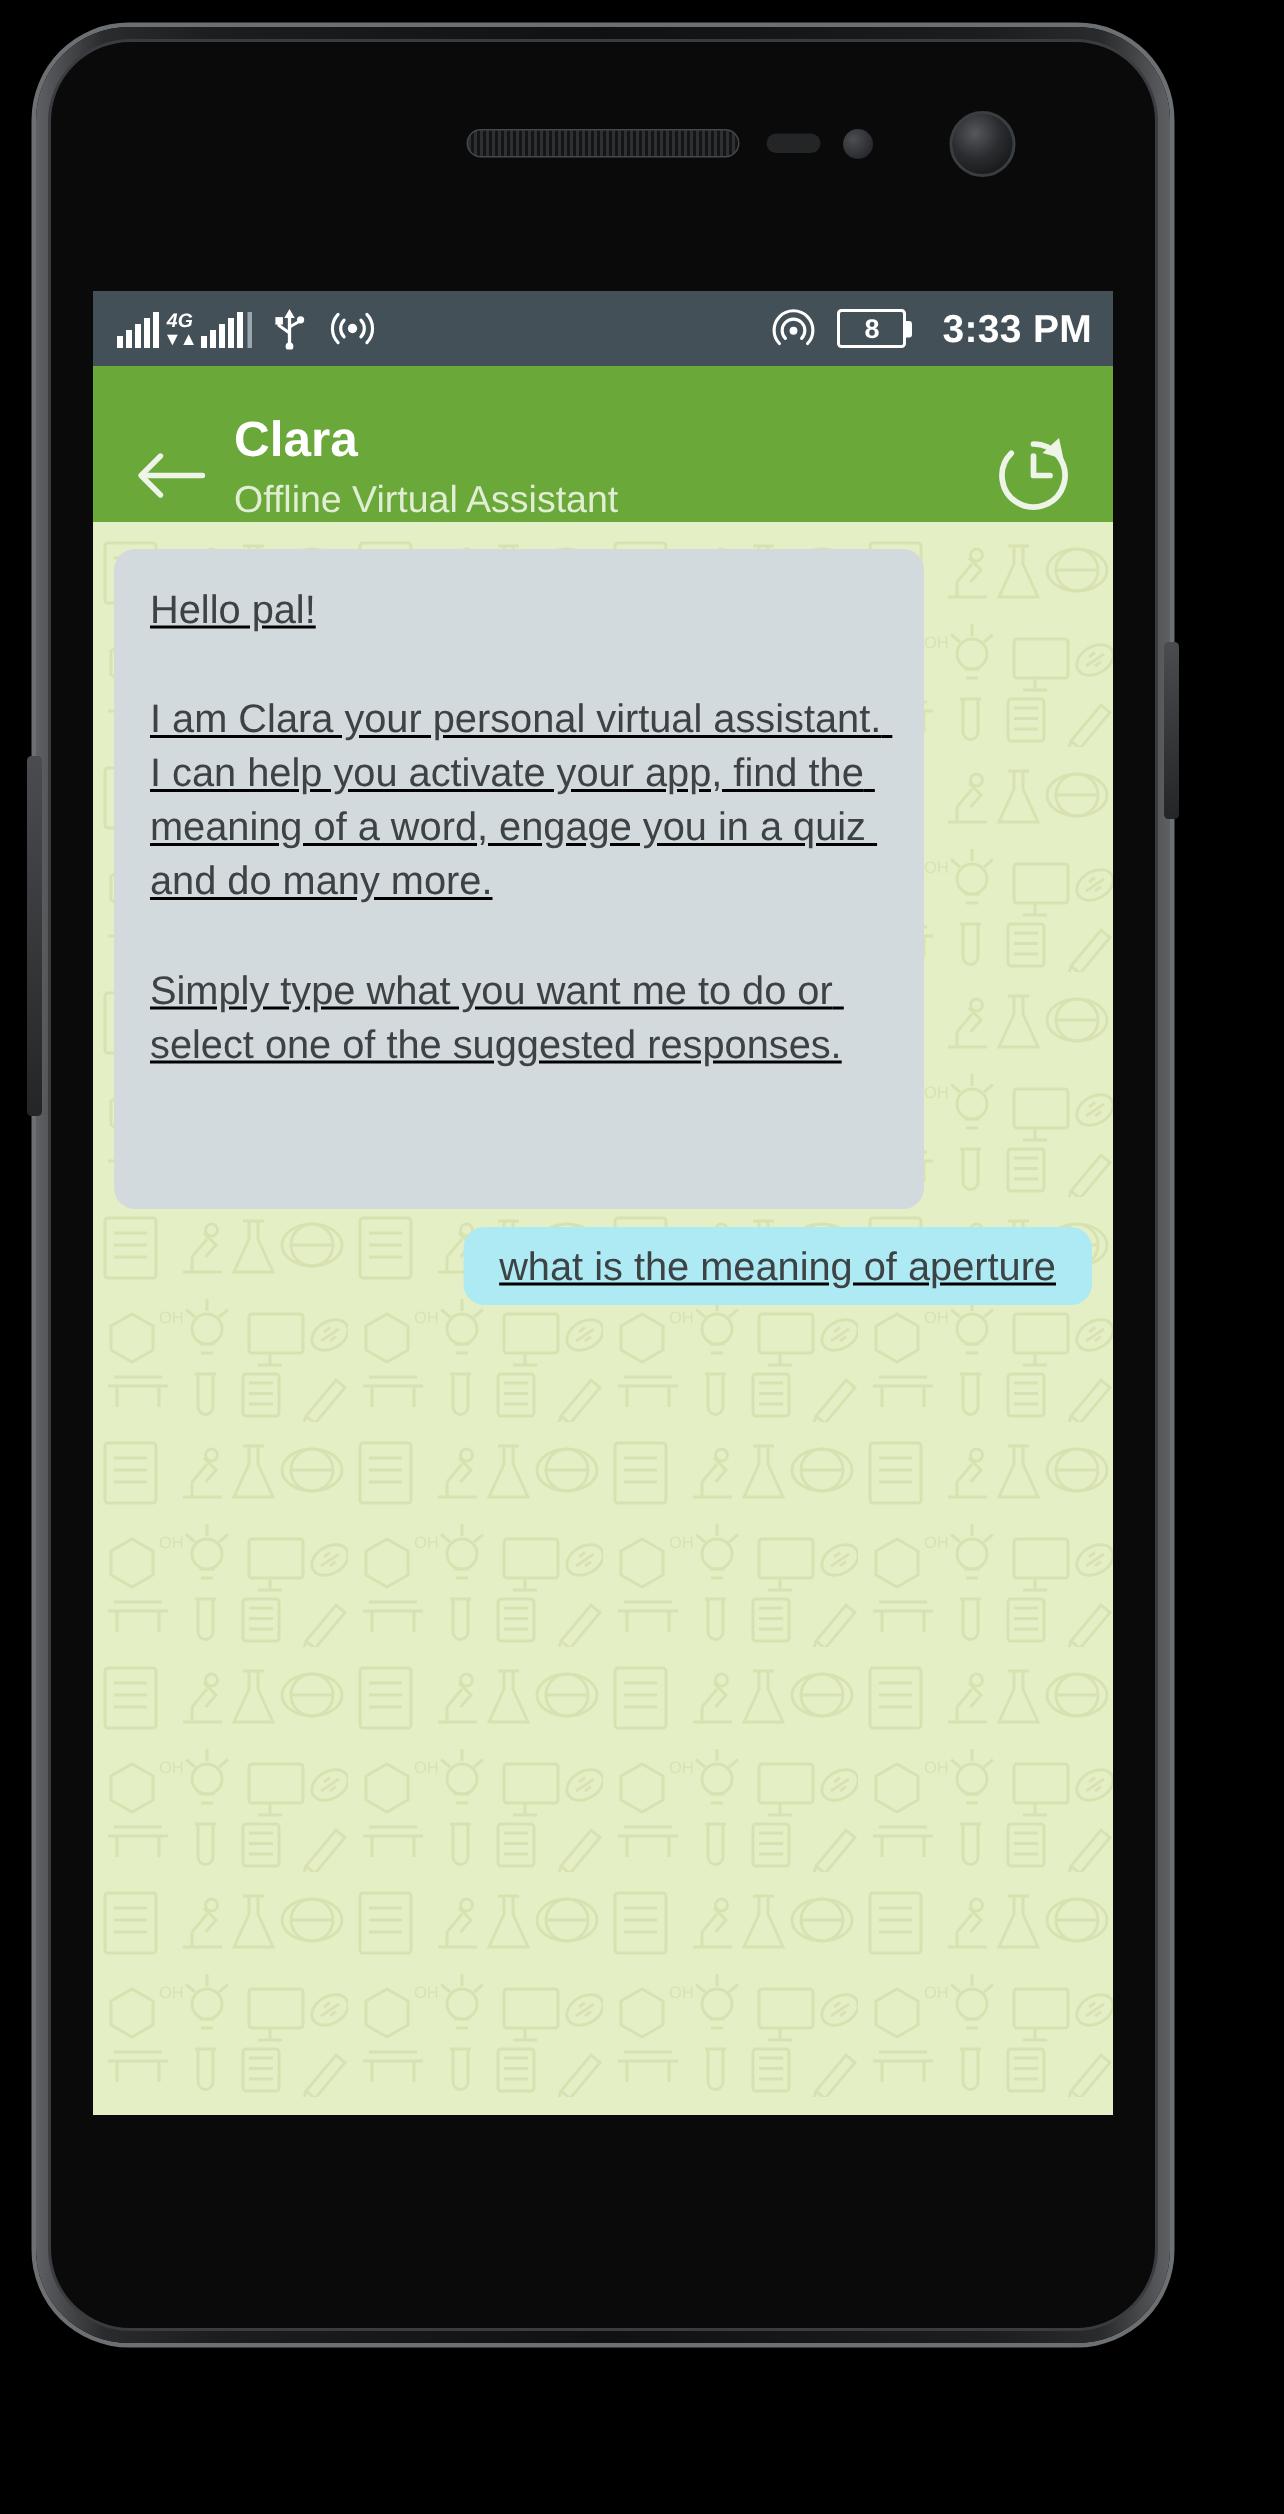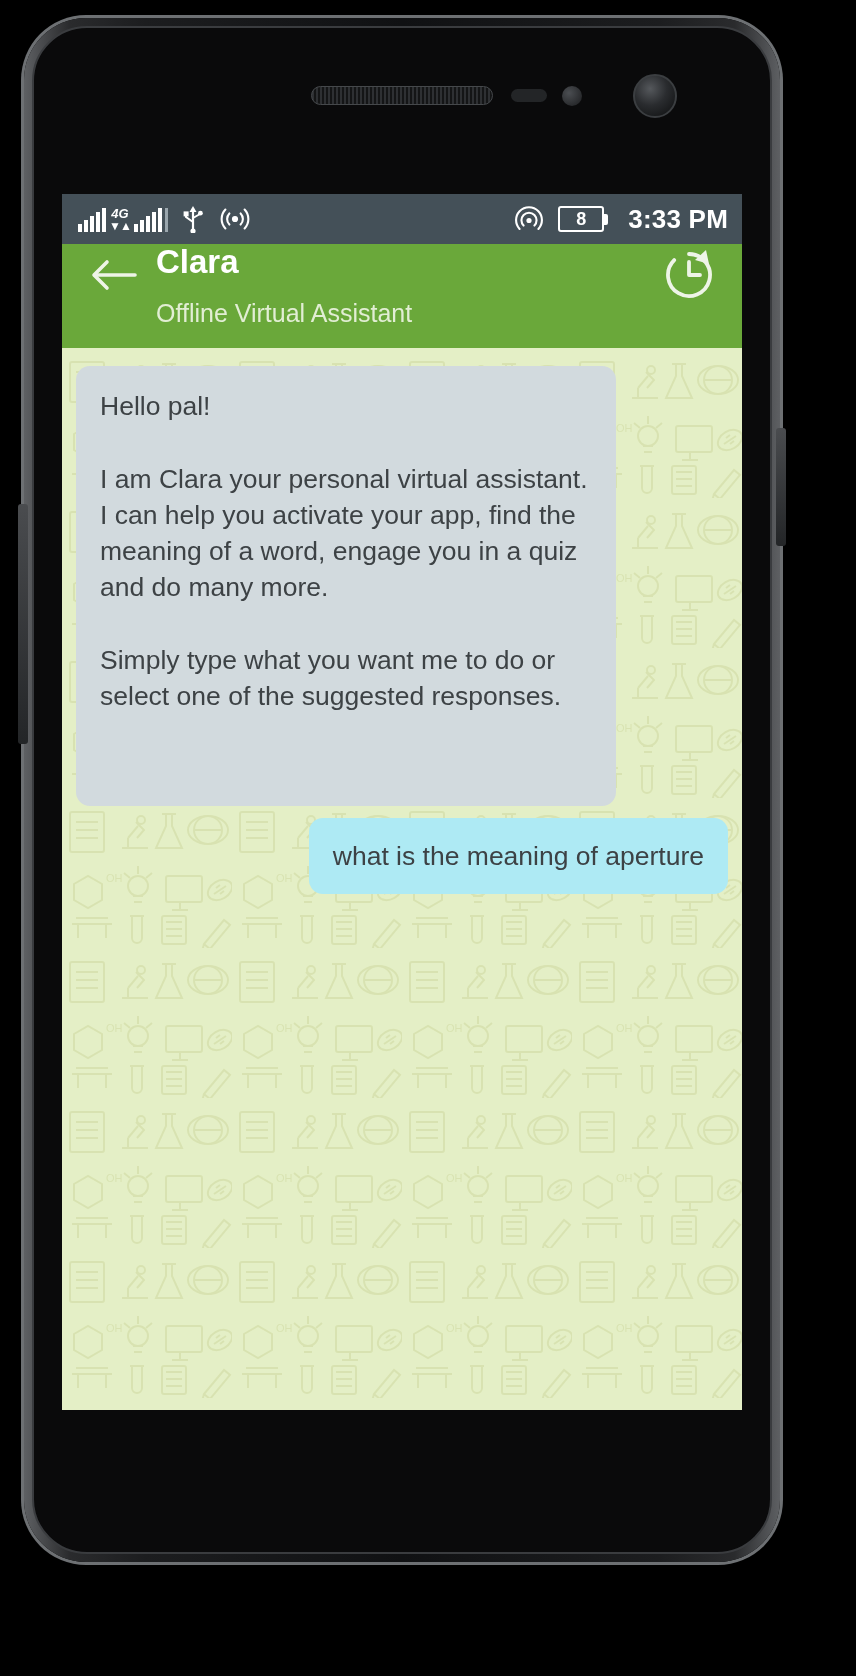--- a/index.html
+++ b/index.html
@@ -96,48 +96,49 @@
   .net-4g { display:flex; flex-direction:column; align-items:center; line-height:1;font-style:italic; }
   .net-4g .lbl { font-size: 13px; font-weight: bold; }
   .net-4g .arrows { font-size: 12px; letter-spacing:-1px; }
   .sep { width: 3px; height: 24px; background: #9aa6ad; }
 
   
   #app-bar {
     position: relative;
     height: 104px; width: 100%;
     background: #6aa83a;
-    display: flex; align-items: flex-start;
+    display: flex; align-items: flex-end;
     padding: 0 22px 0 20px;
   }
   #back-button {
     width: 62px; height: 62px;
     display: flex; align-items: center; justify-content: center;
     flex: 0 0 auto;
   }
   #app-bar-titles { margin-left: 12px; display: flex; flex-direction: column; justify-content:center; }
   #app-title {
     color: #ffffff; font-size: 33px; font-weight: bold; line-height: 1.12;
   }
   #app-subtitle {
-    color: #e2eed4; font-size: 25px; line-height: 1.2; margin-top: 17px;
+    color: #e2eed4; font-size: 25px; line-height: 1.2; margin-top: 6px;
   }
   #history-button {
     margin-left: auto;
     width: 62px; height: 62px;
     display: flex; align-items: center; justify-content: center;
   }
 
   
   #chat-area {
     position: relative;
     height: 1062px;
     background-color: #e4efc6;
     overflow: hidden;
     padding: 18px 0 0 0;
+    text-decoration: underline;
   }
   #chat-pattern {
     position: absolute; inset: 0;
     opacity: 0.55;
     pointer-events: none;
   }
   #messages {
     position: relative;
     padding: 0 14px;
     height: 100%;
@@ -155,21 +156,21 @@
     white-space: pre-wrap;
     word-wrap: break-word;
   }
   .bubble.bot {
     background: #d2dade;
     border-radius: 14px;
   }
   .bubble.user {
     background: #aeeaf4;
     border-radius: 14px;
-    padding: 20px 24px;
+    padding: 8px 24px;
   }
   #bubble-greeting { min-height: 440px; }
   #bubble-definition { min-height: 282px; }
 
   
   #composer {
     position: relative;
     height: 100px;
     background: transparent;
     display: flex; align-items: center;

